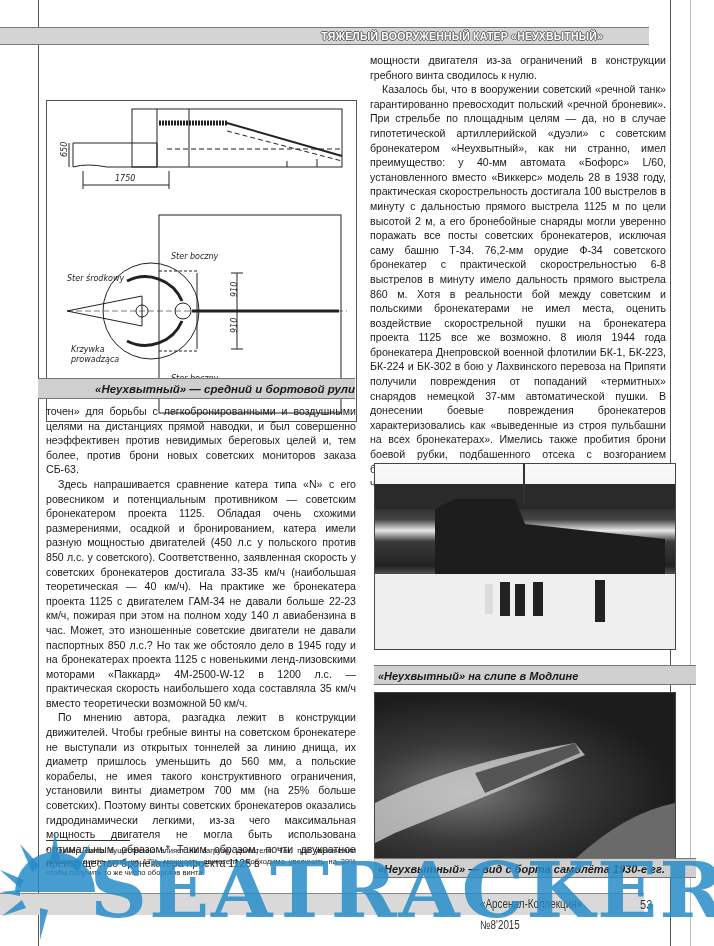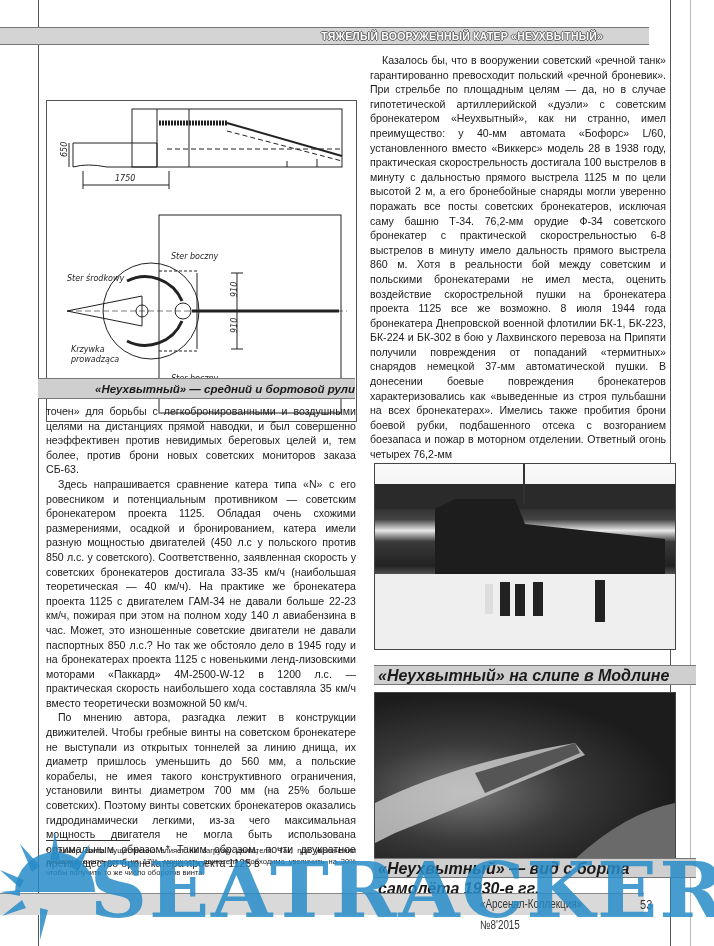--- a/index.html
+++ b/index.html
@@ -58,21 +58,21 @@
     .photo1 { left: 374px; top: 463px; width: 300px; height: 185px;
       background: linear-gradient(180deg, #fafafa 0%, #f0f0f0 18%, #2b2b2b 22%, #444 30%, #e8e8e8 36%, #3a3a3a 42%, #222 55%, #6a6a6a 62%, #dcdcdc 70%, #f4f4f4 100%);
     }
     .photo2 { left: 374px; top: 692px; width: 300px; height: 166px;
       background: radial-gradient(ellipse at 30% 60%, #777 0%, #3a3a3a 35%, #1c1c1c 70%), #222;
     }
     .photo svg { position: absolute; left: 0; top: 0; }
     .photo-caption {
       position: absolute; left: 374px; width: 322px; height: 20px; box-sizing: border-box;
       background: #cfcfcf; border-top: 1px solid #777; border-bottom: 1px solid #777;
-      font-size: 16px; font-weight: bold; font-style: italic; line-height: 20px; padding-left: 4px;
+      font-size: 11px; font-weight: bold; font-style: italic; line-height: 20px; padding-left: 4px;
     }
     .cap1 { top: 665px; }
     .cap2 { top: 858px; }
 
     .footer-band {
       position: absolute; left: 0; top: 893px; width: 644px; height: 21px;
       background: #d9d9d9; border-top: 1px solid #888;
     }
     .footer-mag {
       position: absolute; left: 480px; top: 0; line-height: 21px; font-size: 12px; color: #333;
@@ -154,20 +154,21 @@
 <div class="col col-left">
   <p>точен» для борьбы с легкобронированными и воздушными целями на дистанциях прямой наводки, и был совершенно неэффективен против невидимых береговых целей и, тем более, против брони новых советских мониторов заказа СБ-63.</p>
   <p class="indent">Здесь напрашивается сравнение катера типа «N» с его ровесником и потенциальным противником — советским бронекатером проекта 1125. Обладая очень схожими размерениями, осадкой и бронированием, катера имели разную мощностью двигателей (450 л.с у польского против 850 л.с. у советского). Соответственно, заявленная скорость у советских бронекатеров достигала 33-35 км/ч (наибольшая теоретическая — 40 км/ч). На практике же бронекатера проекта 1125 с двигателем ГАМ-34 не давали больше 22-23 км/ч, пожирая при этом на полном ходу 140 л авиабензина в час. Может, это изношенные советские двигатели не давали паспортных 850 л.с.? Но так же обстояло дело в 1945 году и на бронекатерах проекта 1125 с новенькими ленд-лизовскими моторами «Паккард» 4М-2500-W-12 в 1200 л.с. — практическая скорость наибольшего хода составляла 35 км/ч вместо теоретически возможной 50 км/ч.</p>
   <p class="indent">По мнению автора, разгадка лежит в конструкции движителей. Чтобы гребные винты на советском бронекатере не выступали из открытых тоннелей за линию днища, их диаметр пришлось уменьшить до 560 мм, а польские корабелы, не имея такого конструктивного ограничения, установили винты диаметром 700 мм (на 25% больше советских). Поэтому винты советских бронекатеров оказались гидродинамически легкими, из-за чего максимальная мощность двигателя не могла быть использована оптимальным образом.* Таким образом, почти двукратное преимущество бронекатера проекта 1125 в</p>
 </div>
 
 <div class="footnote-rule"></div>
 <div class="footnote">* Размер винта существенно влияет на загрузку двигателя. Так, при увеличении диаметра винта всего на 17%, мощность двигателя необходимо увеличить на 30% чтобы получить то же число оборотов винта.</div>
 
 <div class="col col-right">
+  <p>мощности двигателя из-за ограничений в конструкции гребного винта сводилось к нулю.</p>
   <p class="indent">Казалось бы, что в вооружении советский «речной танк» гарантированно превосходит польский «речной броневик». При стрельбе по площадным целям — да, но в случае гипотетической артиллерийской «дуэли» с советским бронекатером «Неухвытный», как ни странно, имел преимущество: у 40-мм автомата «Бофорс» L/60, установленного вместо «Виккерс» модель 28 в 1938 году, практическая скорострельность достигала 100 выстрелов в минуту с дальностью прямого выстрела 1125 м по цели высотой 2 м, а его бронебойные снаряды могли уверенно поражать все посты советских бронекатеров, исключая саму башню Т-34. 76,2-мм орудие Ф-34 советского бронекатер с практической скорострельностью 6-8 выстрелов в минуту имело дальность прямого выстрела 860 м. Хотя в реальности бой между советским и польскими бронекатерами не имел места, оценить воздействие скорострельной пушки на бронекатера проекта 1125 все же возможно. 8 июля 1944 года бронекатера Днепровской военной флотилии БК-1, БК-223, БК-224 и БК-302 в бою у Лахвинского перевоза на Припяти получили повреждения от попаданий «термитных» снарядов немецкой 37-мм автоматической пушки. В донесении боевые повреждения бронекатеров характеризовались как «выведенные из строя пульбашни на всех бронекатерах». Имелись также пробития брони боевой рубки, подбашенного отсека с возгоранием боезапаса и пожар в моторном отделении. Ответный огонь четырех 76,2-мм</p>
 </div>
 
 <div class="photo photo1">
   <svg width="300" height="185">
     <rect x="0" y="20" width="300" height="25" fill="#2a2a2a"></rect>
     <path d="M60 45 L80 35 L140 35 L150 60 L290 75 L290 110 L60 110 Z" fill="#1d1d1d"></path>
     <rect x="148" y="0" width="2" height="40" fill="#333"></rect>
     <rect x="0" y="110" width="300" height="75" fill="#efefef"></rect>
     <rect x="110" y="120" width="8" height="30" fill="#ddd"></rect>

